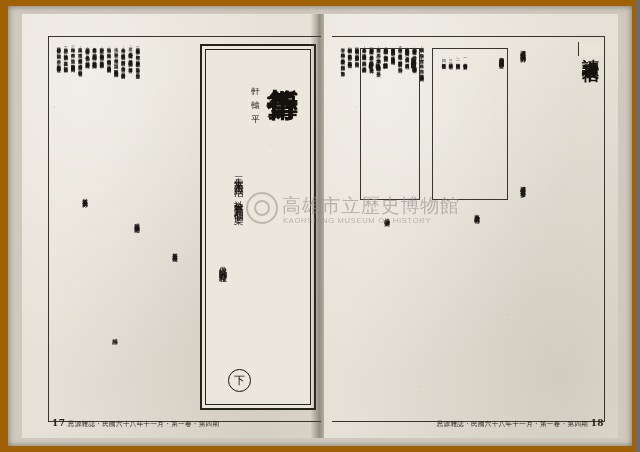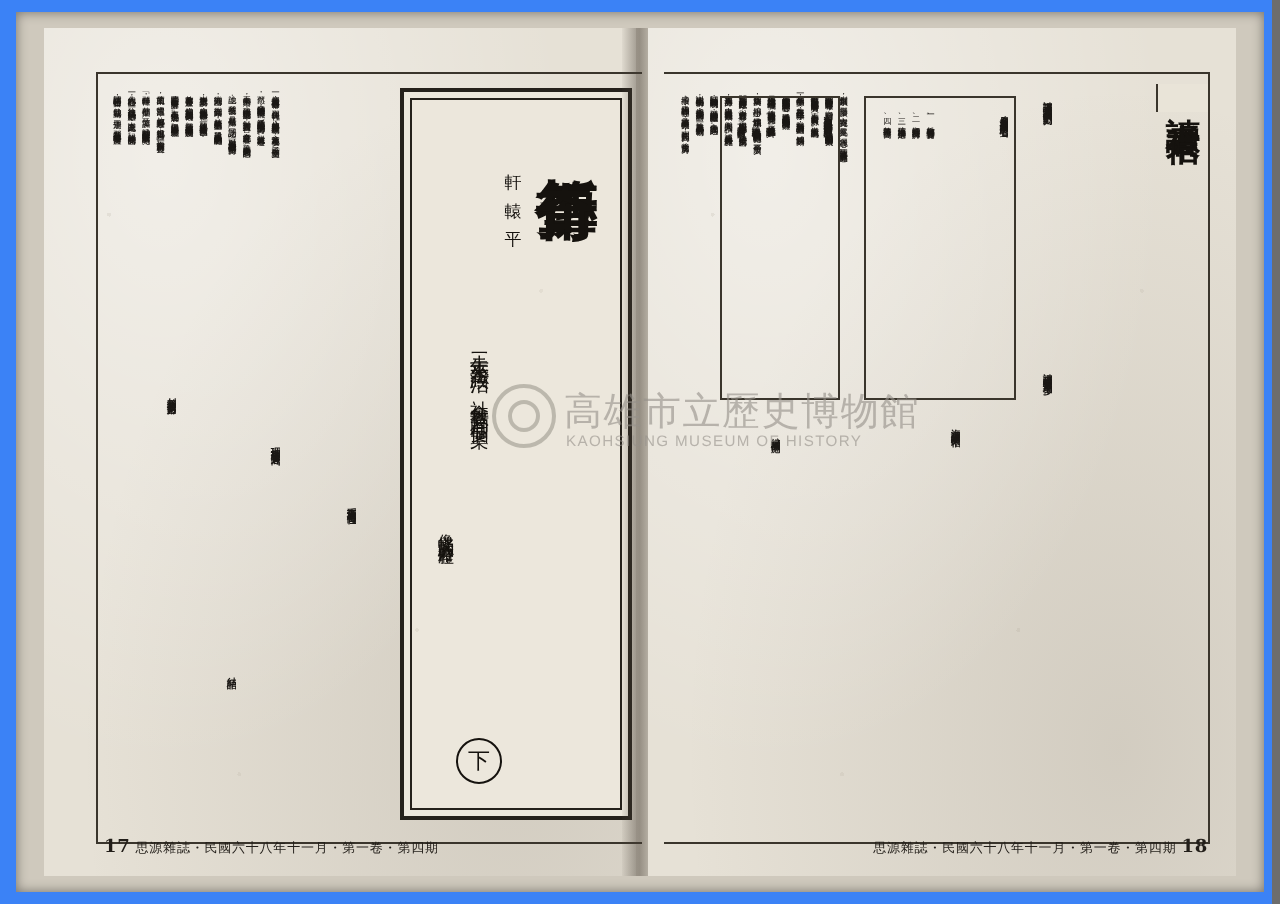--- a/index.html
+++ b/index.html
@@ -10,21 +10,21 @@
   body {
     width: 640px;
     height: 452px;
     overflow: hidden;
     font-family: "DejaVu Sans", sans-serif;
   }
   #scan {
     position: relative;
     width: 636px;
     height: 452px;
-    background: #3b82f6;
+    background: #a16207;
   }
   
   .spread {
     position: absolute;
     left: 8px;
     top: 6px;
     width: 624px;
     height: 440px;
     background: #cfc9bd;
     box-shadow: 0 0 6px rgba(0,0,0,0.45) inset;

